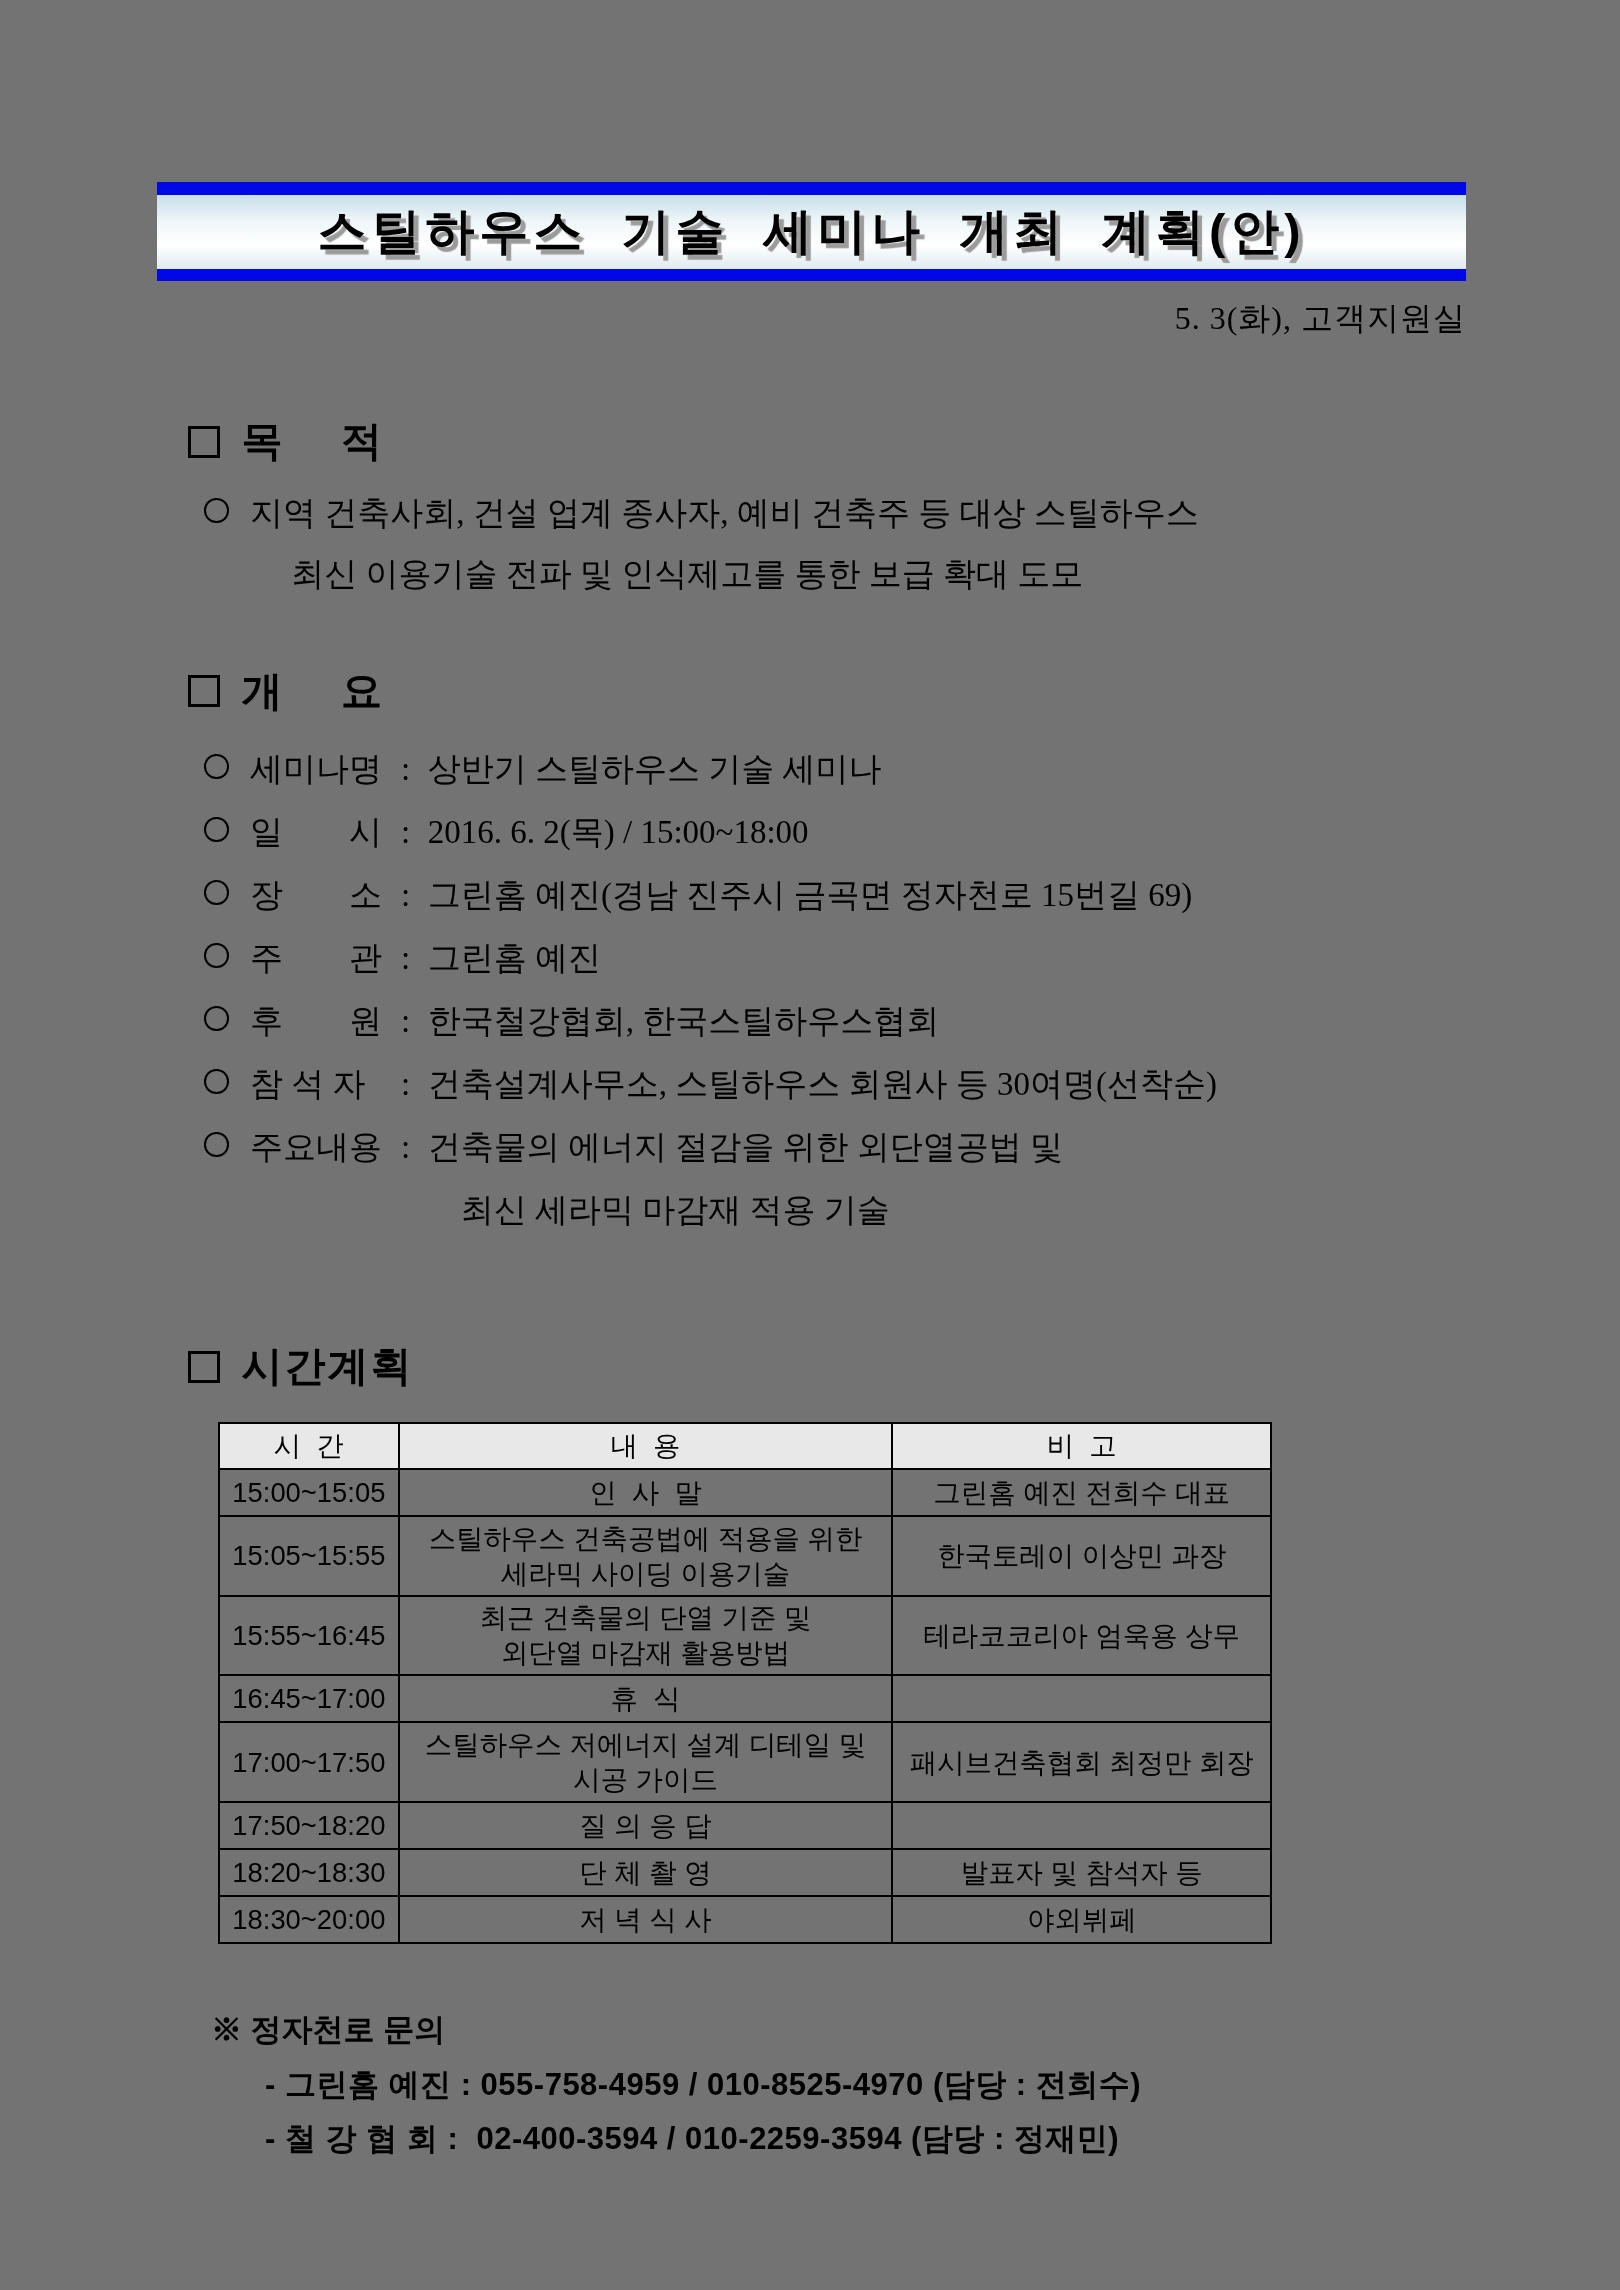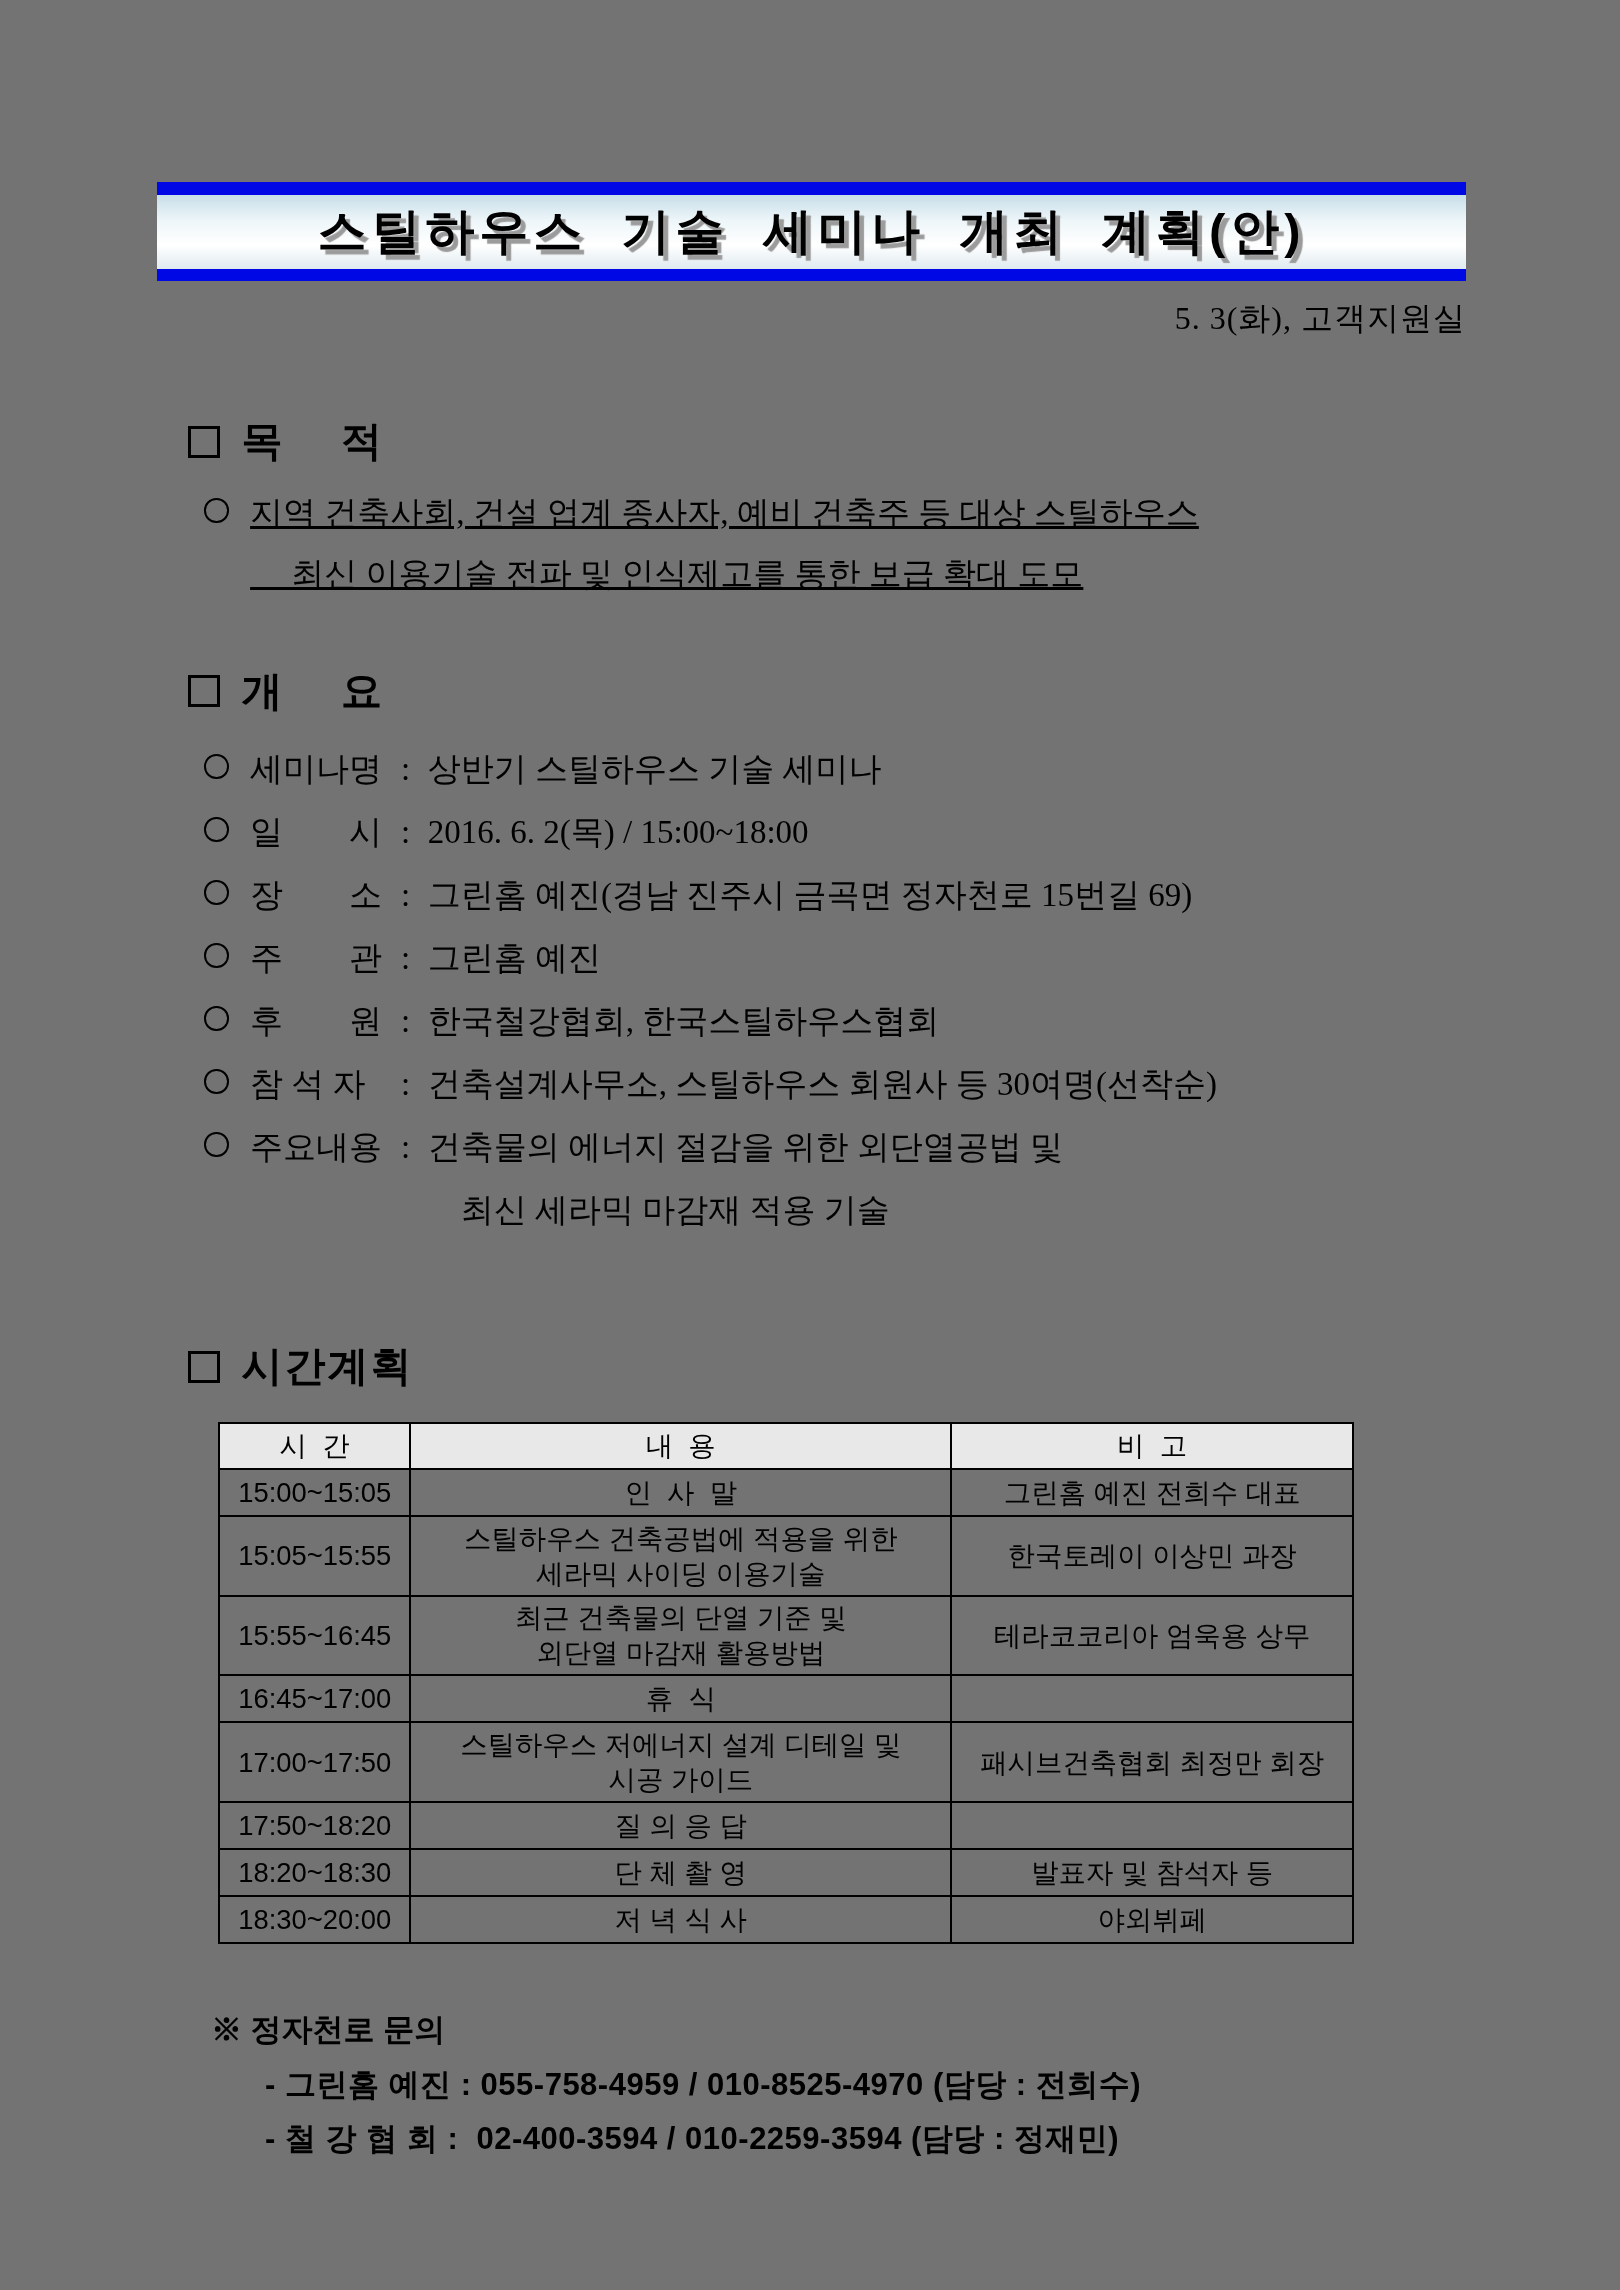--- a/index.html
+++ b/index.html
@@ -56,21 +56,21 @@
     line-height:61px;
     margin-left:47px;
   }
   .bullet {
     width:24.5px; height:24.5px;
     border:2.9px solid #000;
     border-radius:50%;
     margin:15.7px 21.6px 0 0;
     flex:none;
   }
-  .pre-text { white-space:pre;text-decoration:underline; }
+  .pre-text { white-space:pre; }
   .purpose-body { margin-top:13.7px; }
   
   .ov-list { margin-top:19.6px; }
   .ov-item {
     display:flex;
     font-size:33px;
     line-height:63px;
     margin-left:47px;
   }
   .ov-label { width:145px; white-space:pre; flex:none; }
@@ -93,21 +93,21 @@
     font-family:"Liberation Sans", sans-serif;
     font-weight:bold; font-size:31px;
     margin:12.7px 0 0 108px;
     white-space:pre;
     letter-spacing:0.5px;
   }
   
   .sched-table {
     border-collapse:collapse;
     margin:27.4px 0 0 61px;
-    width:1136px;
+    width:1054px;
     font-family:"Liberation Sans", sans-serif;
     font-size:27.4px;
     text-align:center;
     border:2.9px solid #000;
   }
   .sched-table th, .sched-table td {
     border:2px solid #000;
     padding:3.9px 7.8px;
     line-height:35px;
     white-space:pre;

